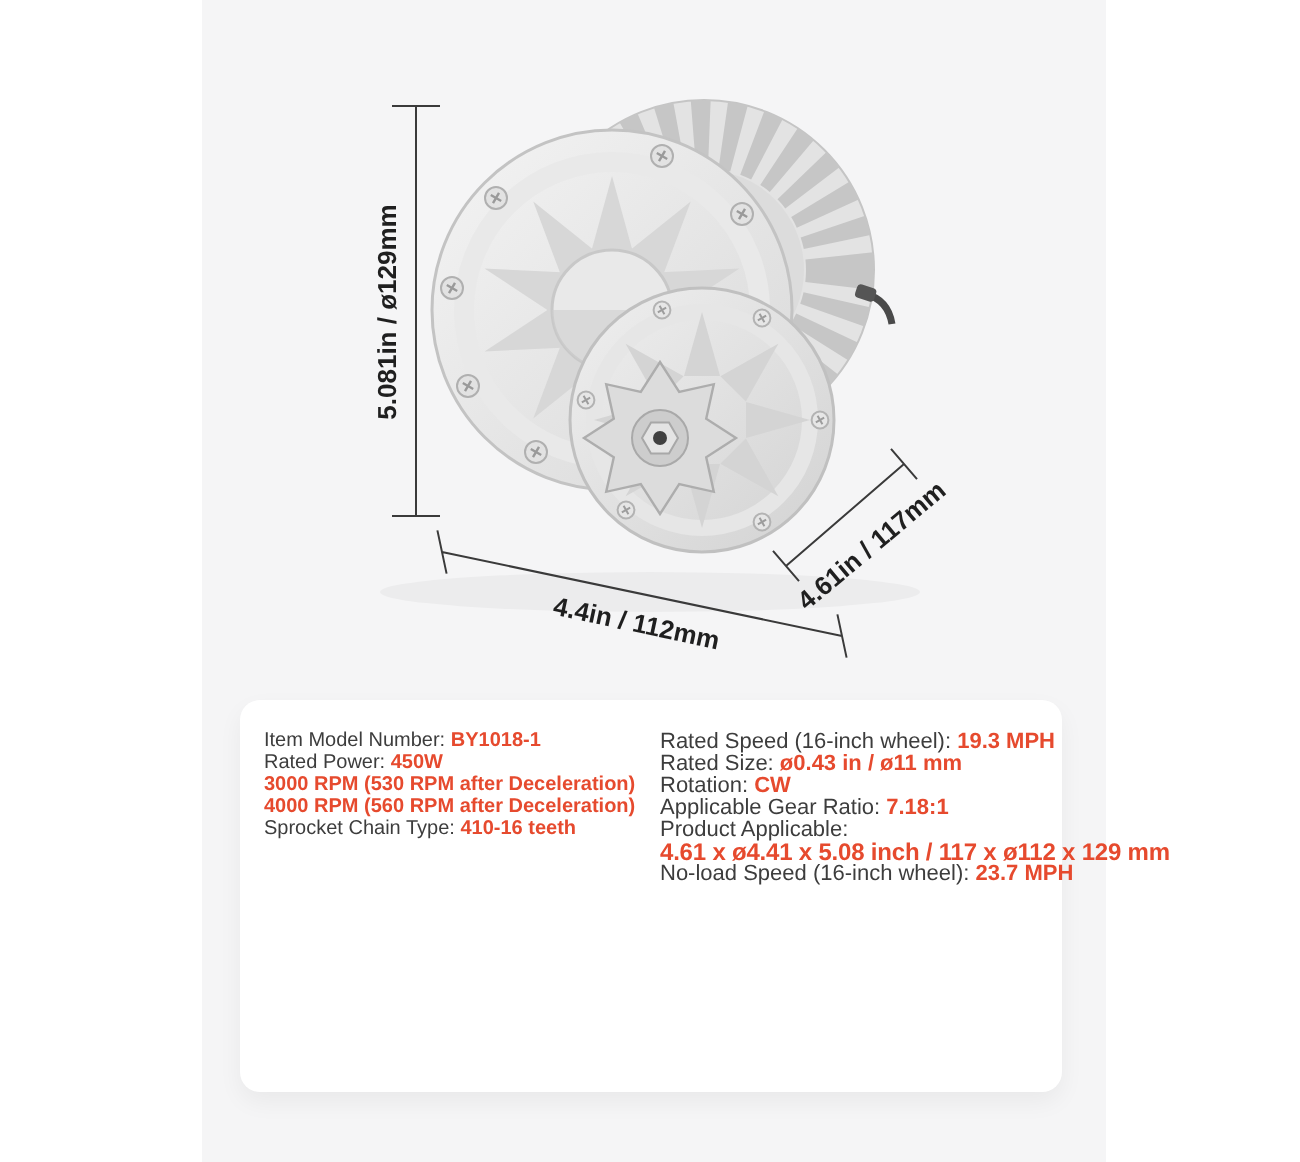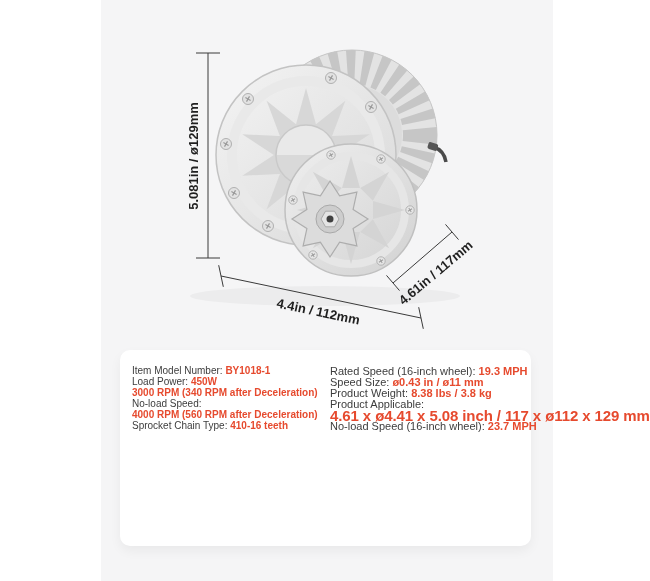--- a/index.html
+++ b/index.html
@@ -10,21 +10,21 @@
 
   .spec-card {
     position:absolute; left:120px; top:350px; width:411px; height:196px;
     background:#ffffff; border-radius:10px; box-shadow:0 5px 12px rgba(0,0,0,0.05);
   }
   .col { position:absolute; display:flex; flex-direction:column; }
   .col-left  { left:12px;  top:15px; width:196px; height:164px; }
   .col-right { left:210px; top:16px; width:196px; height:162px; }
   .spec-row { white-space:nowrap; font-size:10px; color:#3d3d3d; line-height:11px; }
   .col-right .spec-row { font-size:11px; }
-  .spec-row.dims-line { font-size:15px; letter-spacing:-0.1px; }
+  .spec-row.dims-line { font-size:12px; letter-spacing:-0.1px; }
   .spec-value { color:#e64a2e; font-weight:700; }
 
   .dim-label { font-weight:700; font-size:13px; fill:#1f1f1f; }
   .dim-stroke { stroke:#3a3a3a; stroke-width:1; fill:none; }
 </style>
 </head>
 <body>
 
 <div class="stage">
   <div class="photo-bg"></div>
@@ -134,29 +134,29 @@
 
     <g>
       <path class="dim-stroke" d="M393,283 L452,232 M386.5,275.4 L399.5,290.6 M445.5,224.4 L458.5,239.6"></path>
       <text class="dim-label" x="436" y="277" text-anchor="middle" transform="rotate(-40 436 273)">4.61in / 117mm</text>
     </g>
   </svg>
 
   <div class="spec-card">
     <div class="col col-left">
       <div class="spec-row"><span class="spec-label">Item Model Number: </span><span class="spec-value">BY1018-1</span></div>
-      <div class="spec-row"><span class="spec-label">Load Power: </span><span class="spec-value">450W</span></div>
-      <div class="spec-row"><span class="spec-label"></span><span class="spec-value">3000 RPM (340 RPM after Deceleration)</span></div>
-      <div class="spec-row"><span class="spec-label">No-load Speed:</span><span class="spec-value"></span></div>
+      <div class="spec-row"><span class="spec-label">Rated Power: </span><span class="spec-value">450W</span></div>
+      <div class="spec-row"><span class="spec-label"></span><span class="spec-value">3000 RPM (530 RPM after Deceleration)</span></div>
       <div class="spec-row"><span class="spec-label"></span><span class="spec-value">4000 RPM (560 RPM after Deceleration)</span></div>
       <div class="spec-row"><span class="spec-label">Sprocket Chain Type: </span><span class="spec-value">410-16 teeth</span></div>
     </div>
 
     <div class="col col-right">
       <div class="spec-row"><span class="spec-label">Rated Speed (16-inch wheel): </span><span class="spec-value">19.3 MPH</span></div>
-      <div class="spec-row"><span class="spec-label">Speed Size: </span><span class="spec-value">ø0.43 in / ø11 mm</span></div>
-      <div class="spec-row"><span class="spec-label">Product Weight: </span><span class="spec-value">8.38 lbs / 3.8 kg</span></div>
+      <div class="spec-row"><span class="spec-label">Rated Size: </span><span class="spec-value">ø0.43 in / ø11 mm</span></div>
+      <div class="spec-row"><span class="spec-label">Rotation: </span><span class="spec-value">CW</span></div>
+      <div class="spec-row"><span class="spec-label">Applicable Gear Ratio: </span><span class="spec-value">7.18:1</span></div>
       <div class="spec-row"><span class="spec-label">Product Applicable:</span><span class="spec-value"></span></div>
       <div class="spec-row dims-line"><span class="spec-label"></span><span class="spec-value">4.61 x ø4.41 x 5.08 inch / 117 x ø112 x 129 mm</span></div>
       <div class="spec-row"><span class="spec-label">No-load Speed (16-inch wheel): </span><span class="spec-value">23.7 MPH</span></div>
     </div>
   </div>
 </div>
 
 </body></html>

